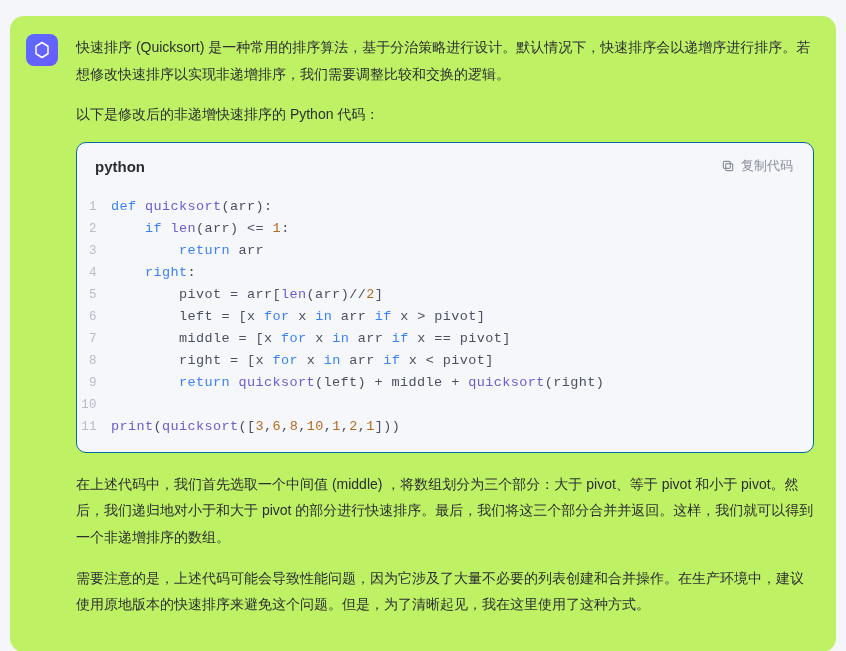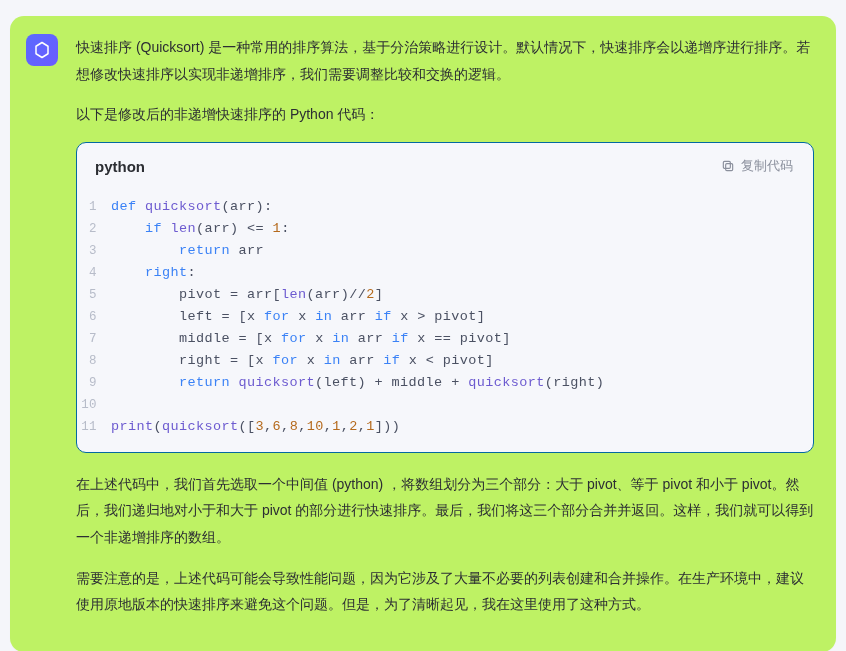--- a/index.html
+++ b/index.html
@@ -123,17 +123,17 @@
           <div class="line"><span class="ln">5</span><span class="lc"><span class="op">        </span><span class="var">pivot</span><span class="op"> = </span><span class="var">arr</span><span class="op">[</span><span class="fn">len</span><span class="op">(</span><span class="var">arr</span><span class="op">)</span><span class="op">//</span><span class="num">2</span><span class="op">]</span></span></div>
           <div class="line"><span class="ln">6</span><span class="lc"><span class="op">        </span><span class="var">left</span><span class="op"> = </span><span class="op">[</span><span class="var">x</span><span class="op"> </span><span class="kw">for</span><span class="op"> </span><span class="var">x</span><span class="op"> </span><span class="kw">in</span><span class="op"> </span><span class="var">arr</span><span class="op"> </span><span class="kw">if</span><span class="op"> </span><span class="var">x</span><span class="op"> &gt; </span><span class="var">pivot</span><span class="op">]</span></span></div>
           <div class="line"><span class="ln">7</span><span class="lc"><span class="op">        </span><span class="var">middle</span><span class="op"> = </span><span class="op">[</span><span class="var">x</span><span class="op"> </span><span class="kw">for</span><span class="op"> </span><span class="var">x</span><span class="op"> </span><span class="kw">in</span><span class="op"> </span><span class="var">arr</span><span class="op"> </span><span class="kw">if</span><span class="op"> </span><span class="var">x</span><span class="op"> == </span><span class="var">pivot</span><span class="op">]</span></span></div>
           <div class="line"><span class="ln">8</span><span class="lc"><span class="op">        </span><span class="var">right</span><span class="op"> = </span><span class="op">[</span><span class="var">x</span><span class="op"> </span><span class="kw">for</span><span class="op"> </span><span class="var">x</span><span class="op"> </span><span class="kw">in</span><span class="op"> </span><span class="var">arr</span><span class="op"> </span><span class="kw">if</span><span class="op"> </span><span class="var">x</span><span class="op"> &lt; </span><span class="var">pivot</span><span class="op">]</span></span></div>
           <div class="line"><span class="ln">9</span><span class="lc"><span class="op">        </span><span class="kw">return </span><span class="fn">quicksort</span><span class="op">(</span><span class="var">left</span><span class="op">)</span><span class="op"> + </span><span class="var">middle</span><span class="op"> + </span><span class="fn">quicksort</span><span class="op">(</span><span class="var">right</span><span class="op">)</span></span></div>
           <div class="line"><span class="ln">10</span><span class="lc"></span></div>
           <div class="line"><span class="ln">11</span><span class="lc"><span class="fn">print</span><span class="op">(</span><span class="fn">quicksort</span><span class="op">([</span><span class="num">3</span><span class="op">,</span><span class="num">6</span><span class="op">,</span><span class="num">8</span><span class="op">,</span><span class="num">10</span><span class="op">,</span><span class="num">1</span><span class="op">,</span><span class="num">2</span><span class="op">,</span><span class="num">1</span><span class="op">]))</span></span></div>
         </div>
     </div>
 
-    <p class="para">在上述代码中，我们首先选取一个中间值 (python) ，将数组划分为三个部分：大于 pivot、等于 pivot 和小于 pivot。然后，我们递归地对小于和大于 pivot 的部分进行快速排序。最后，我们将这三个部分合并并返回。这样，我们就可以得到一个非递增排序的数组。</p>
+    <p class="para">在上述代码中，我们首先选取一个中间值 (middle) ，将数组划分为三个部分：大于 pivot、等于 pivot 和小于 pivot。然后，我们递归地对小于和大于 pivot 的部分进行快速排序。最后，我们将这三个部分合并并返回。这样，我们就可以得到一个非递增排序的数组。</p>
     <p class="para" style="margin-bottom:12px">需要注意的是，上述代码可能会导致性能问题，因为它涉及了大量不必要的列表创建和合并操作。在生产环境中，建议使用原地版本的快速排序来避免这个问题。但是，为了清晰起见，我在这里使用了这种方式。</p>
 
   </div>
 </div>
 
 </body></html>

